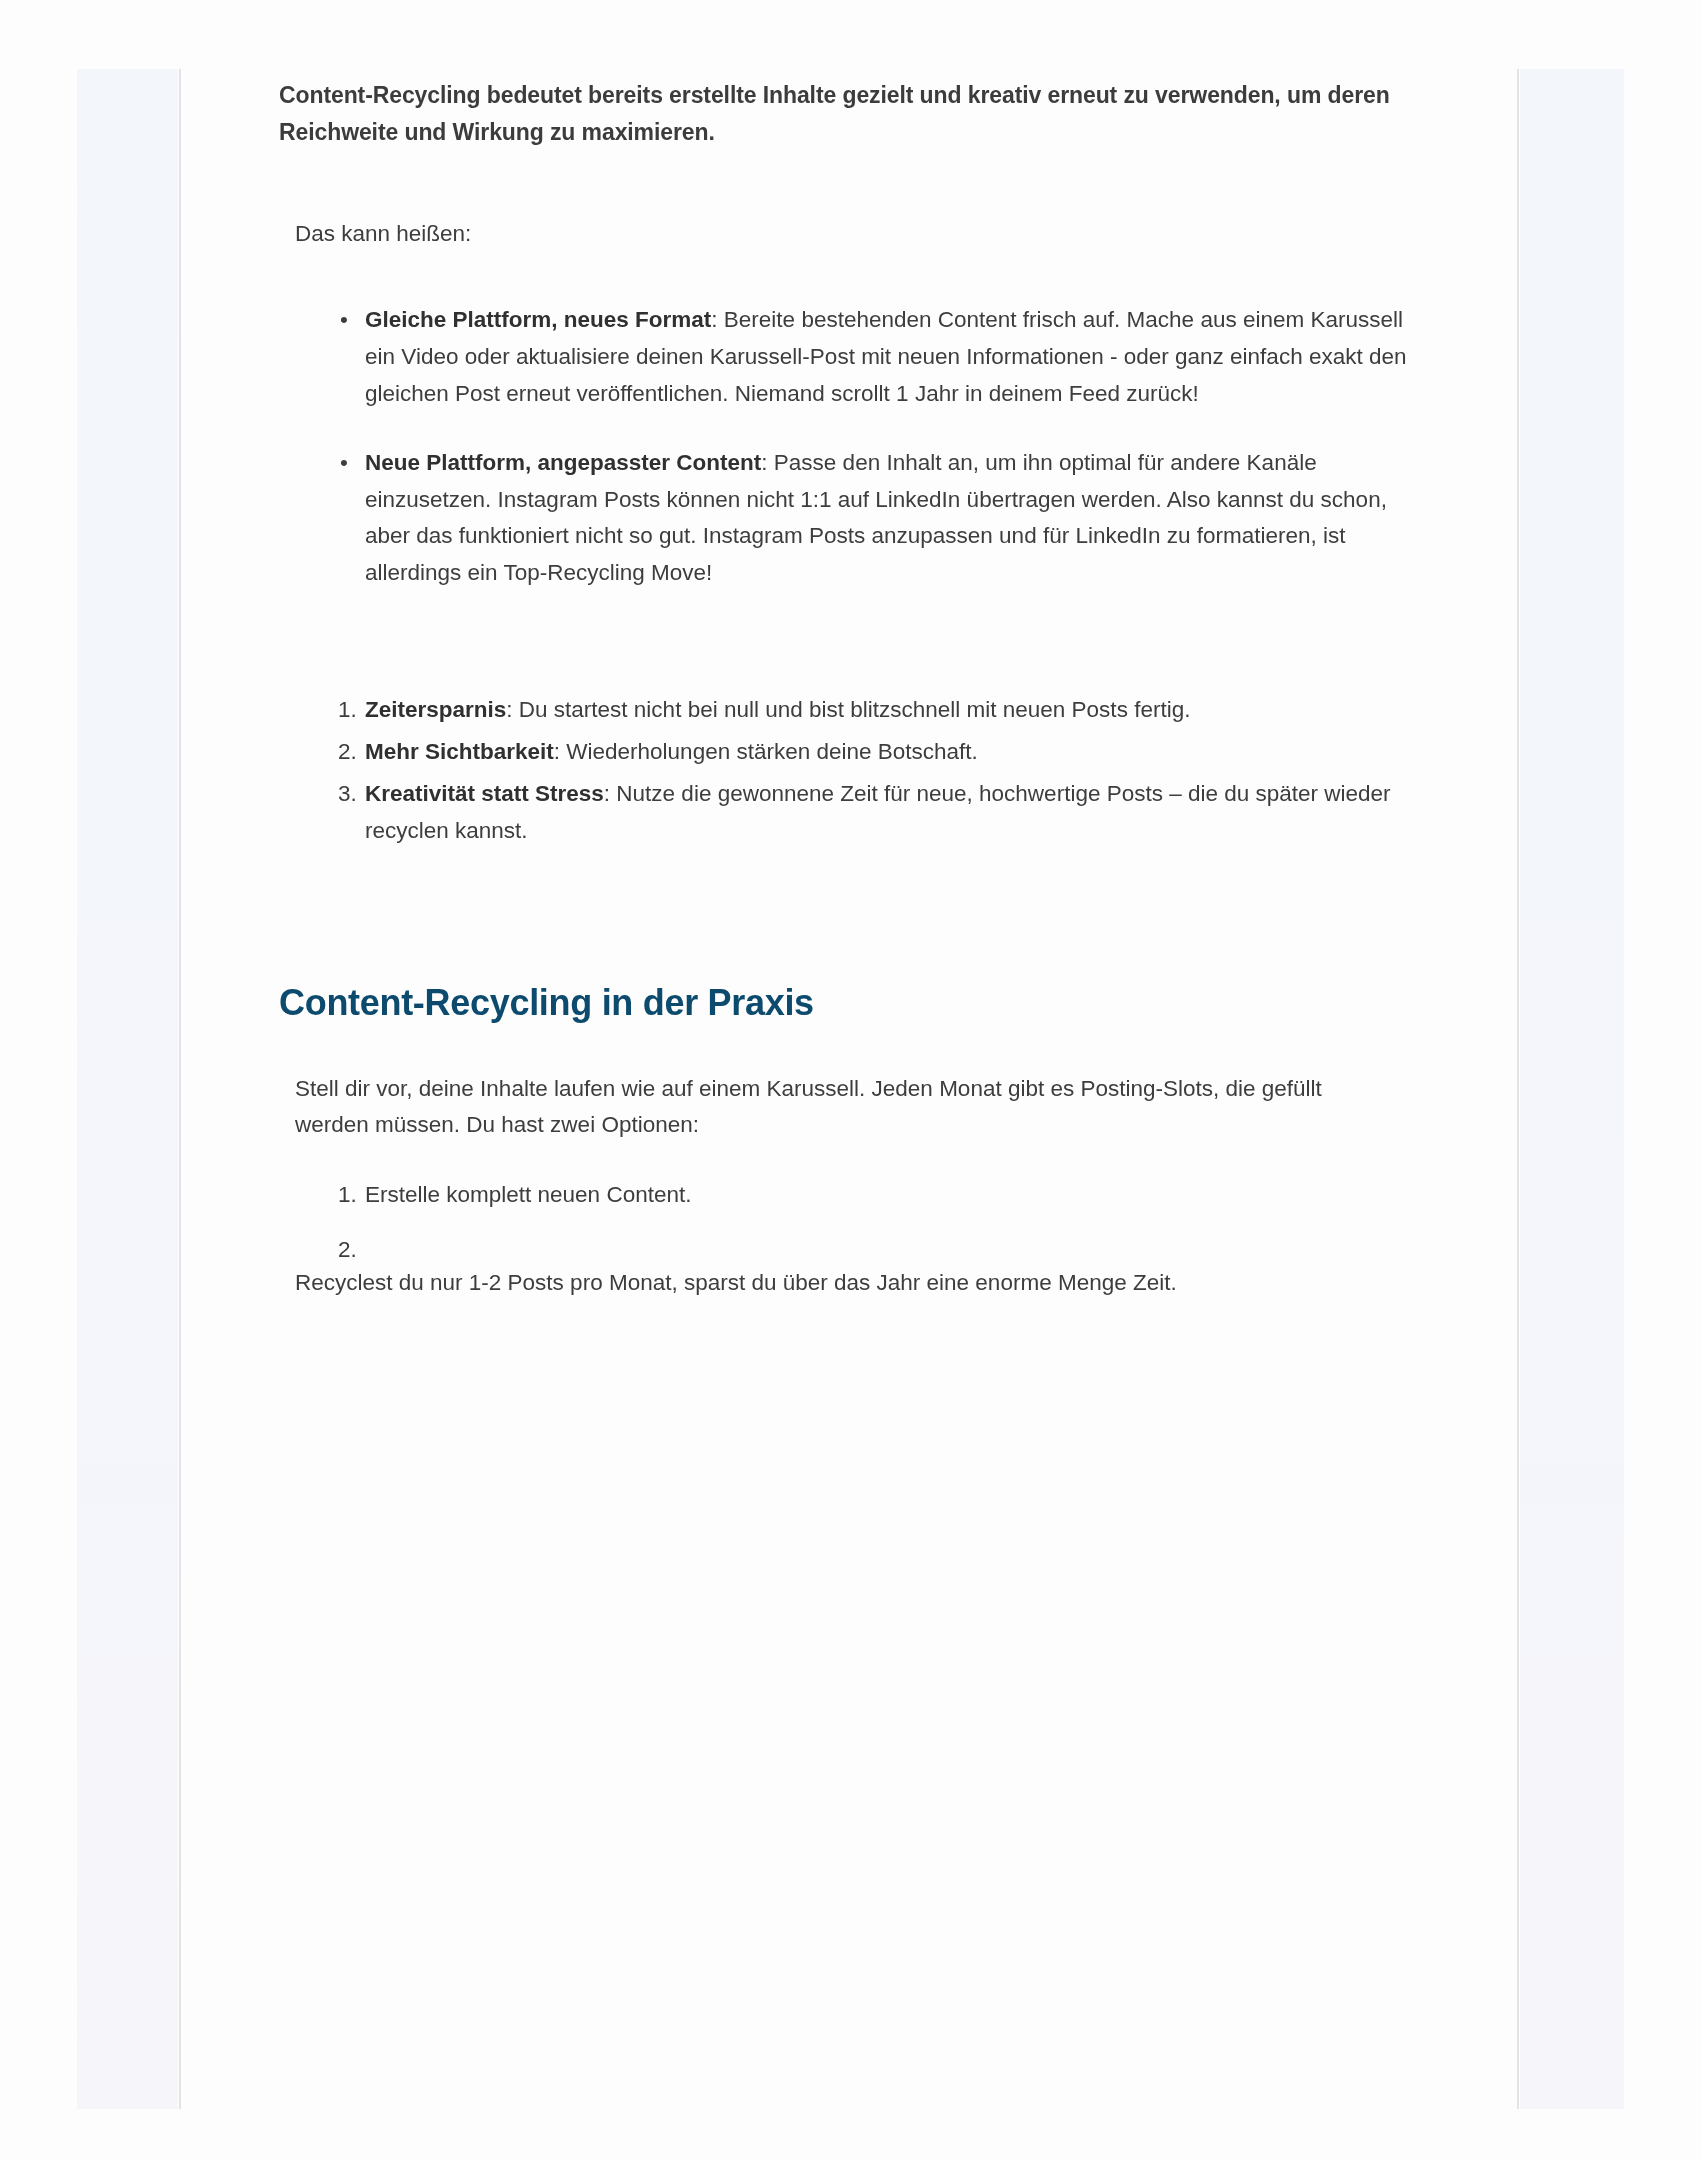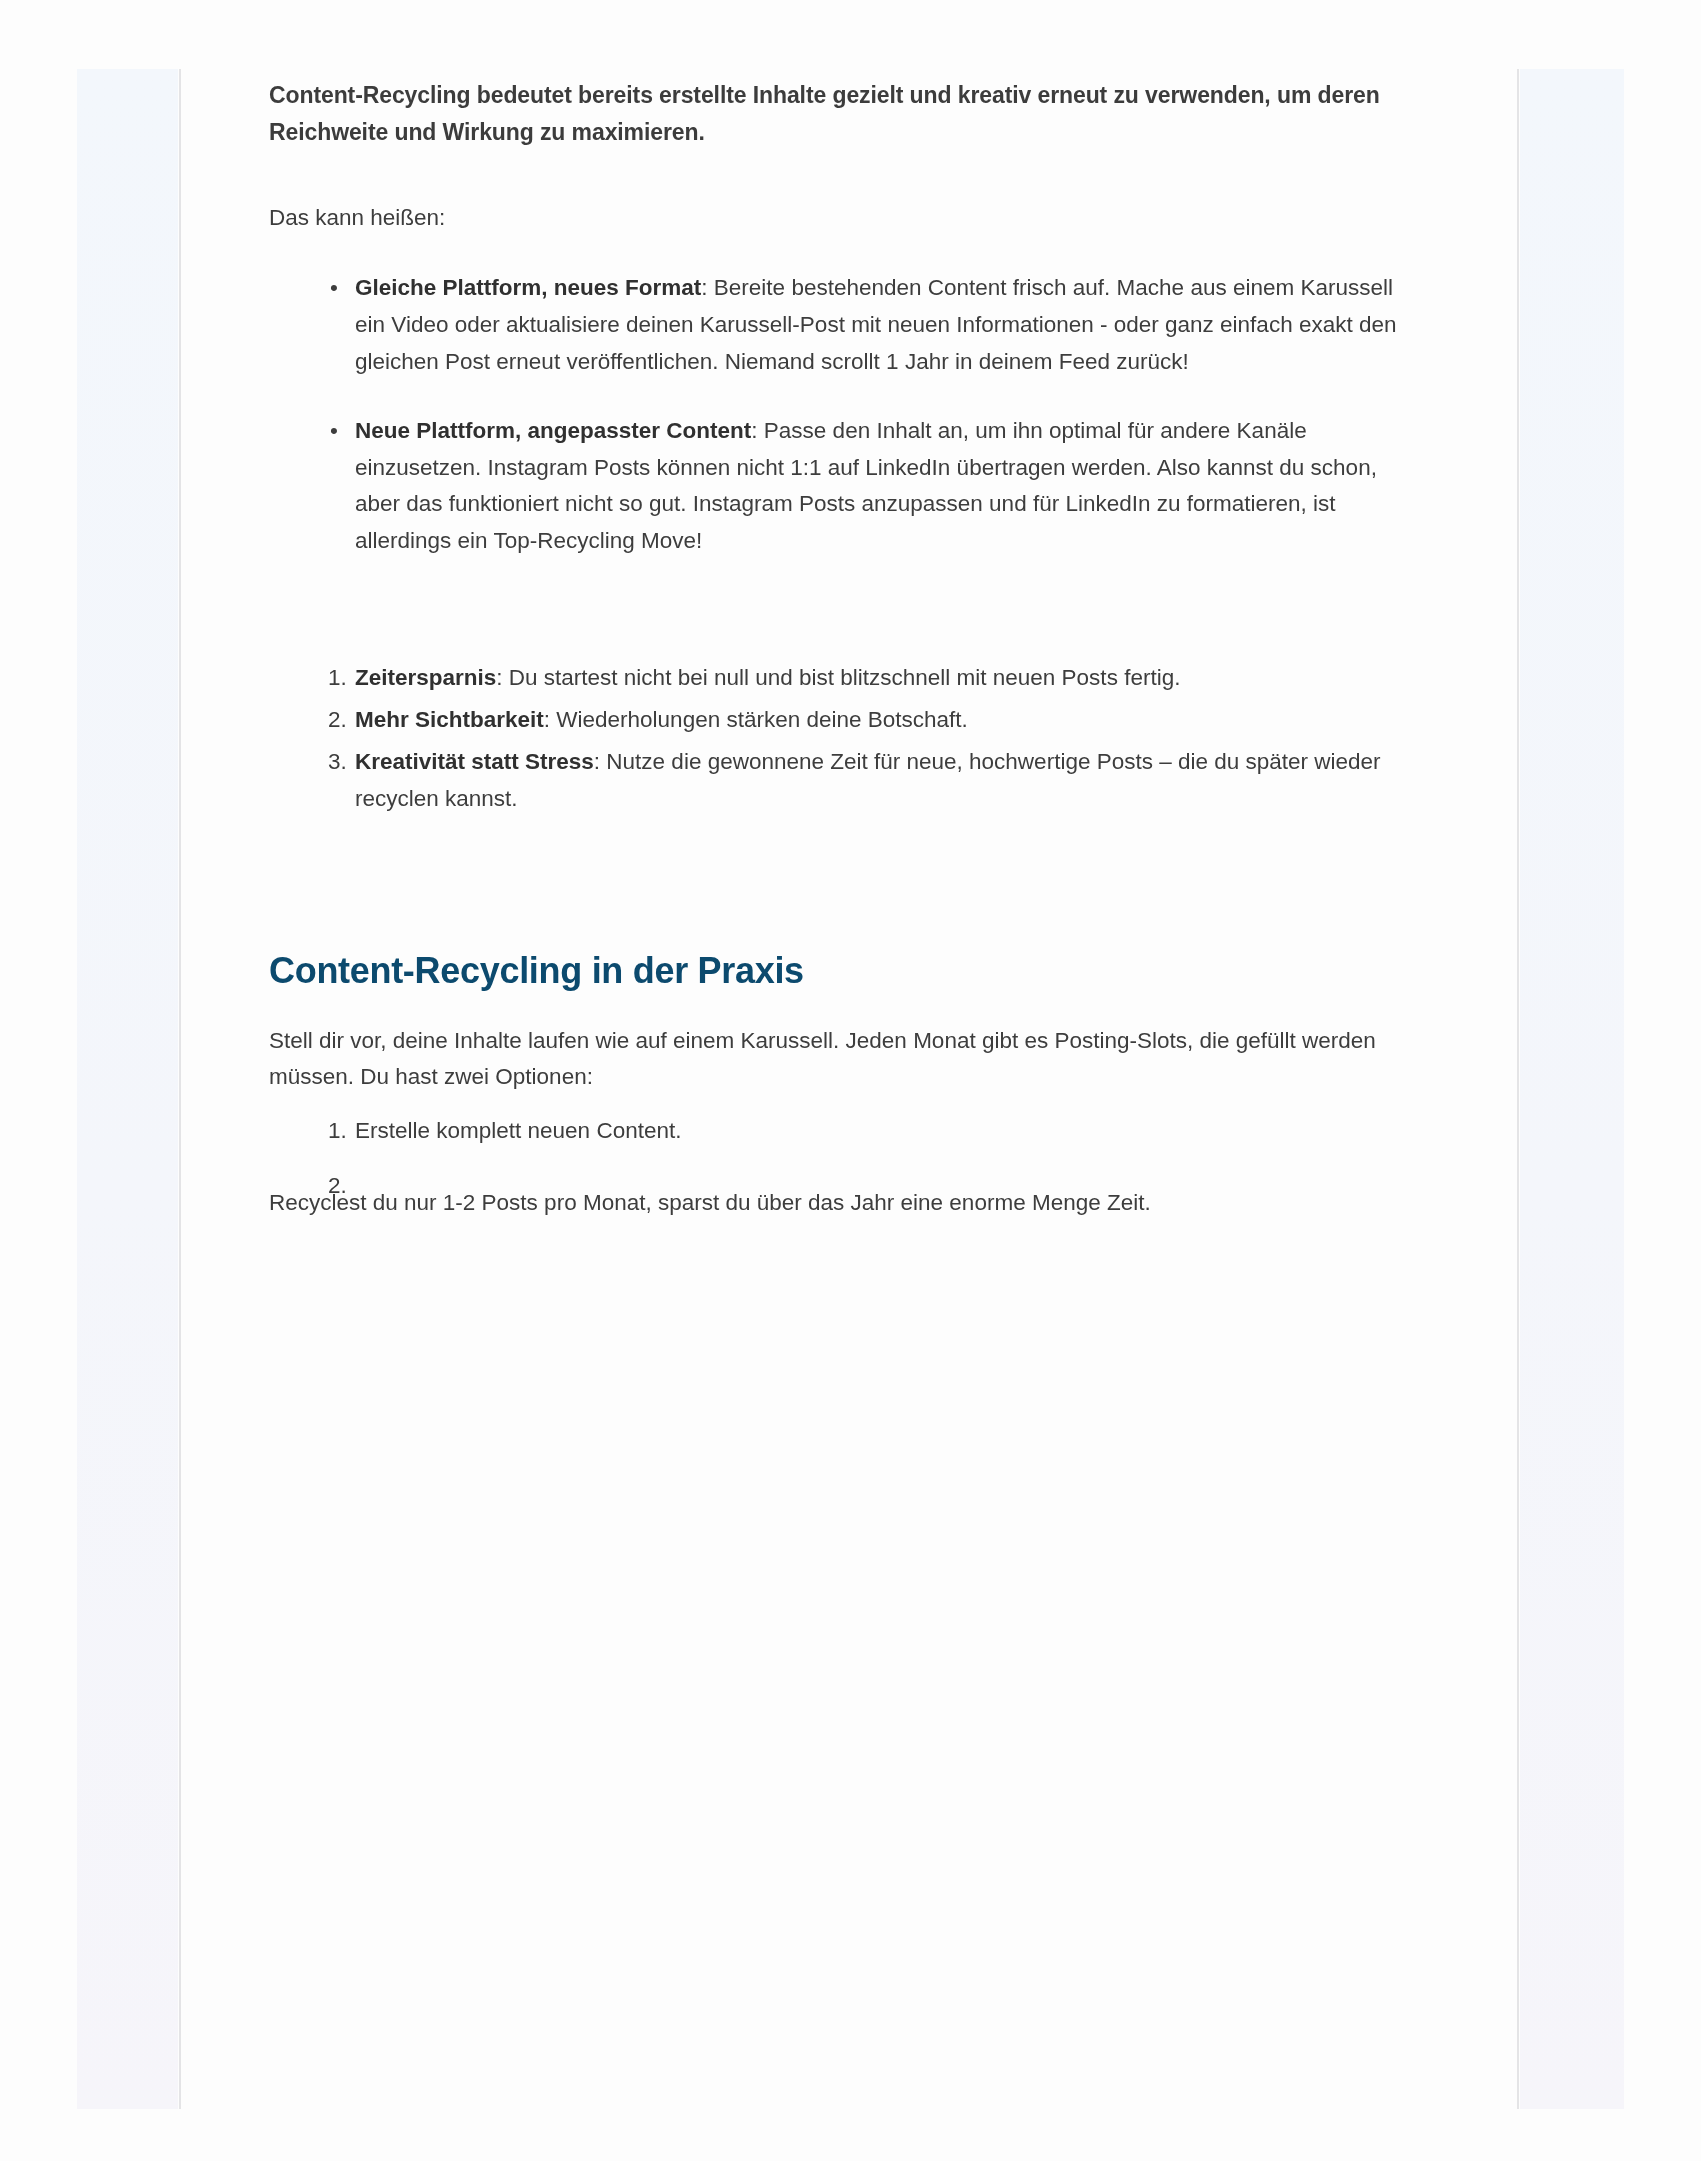--- a/index.html
+++ b/index.html
@@ -33,37 +33,37 @@
     width: 1.7px;
     height: 2040px;
     background: #e4e4e6;
   }
   .rule-left  { left: 179px; }
   .rule-right { left: 1517px; }
 
   
   .content {
     position: absolute;
-    left: 269px;
+    left: 279px;
     top: 0;
     width: 1133px;
   }
 
   .lead {
     margin: 0;
     padding-top: 77px;
     font-size: 23px;
     font-weight: bold;
     line-height: 1.62;
     color: #3c3c3c;
     letter-spacing: -0.1px;
   }
 
   p.para {
-    margin: 0;
+    margin: 16px;
     font-size: 22.5px;
     font-weight: normal;
     line-height: 1.62;
     color: #3d3d3d;
   }
 
   .sp-lead    { height: 48px; }
   .sp-sm      { height: 17.3px; }
   .sp-md      { height: 34px; }
   .sp-lg      { height: 65px; }

